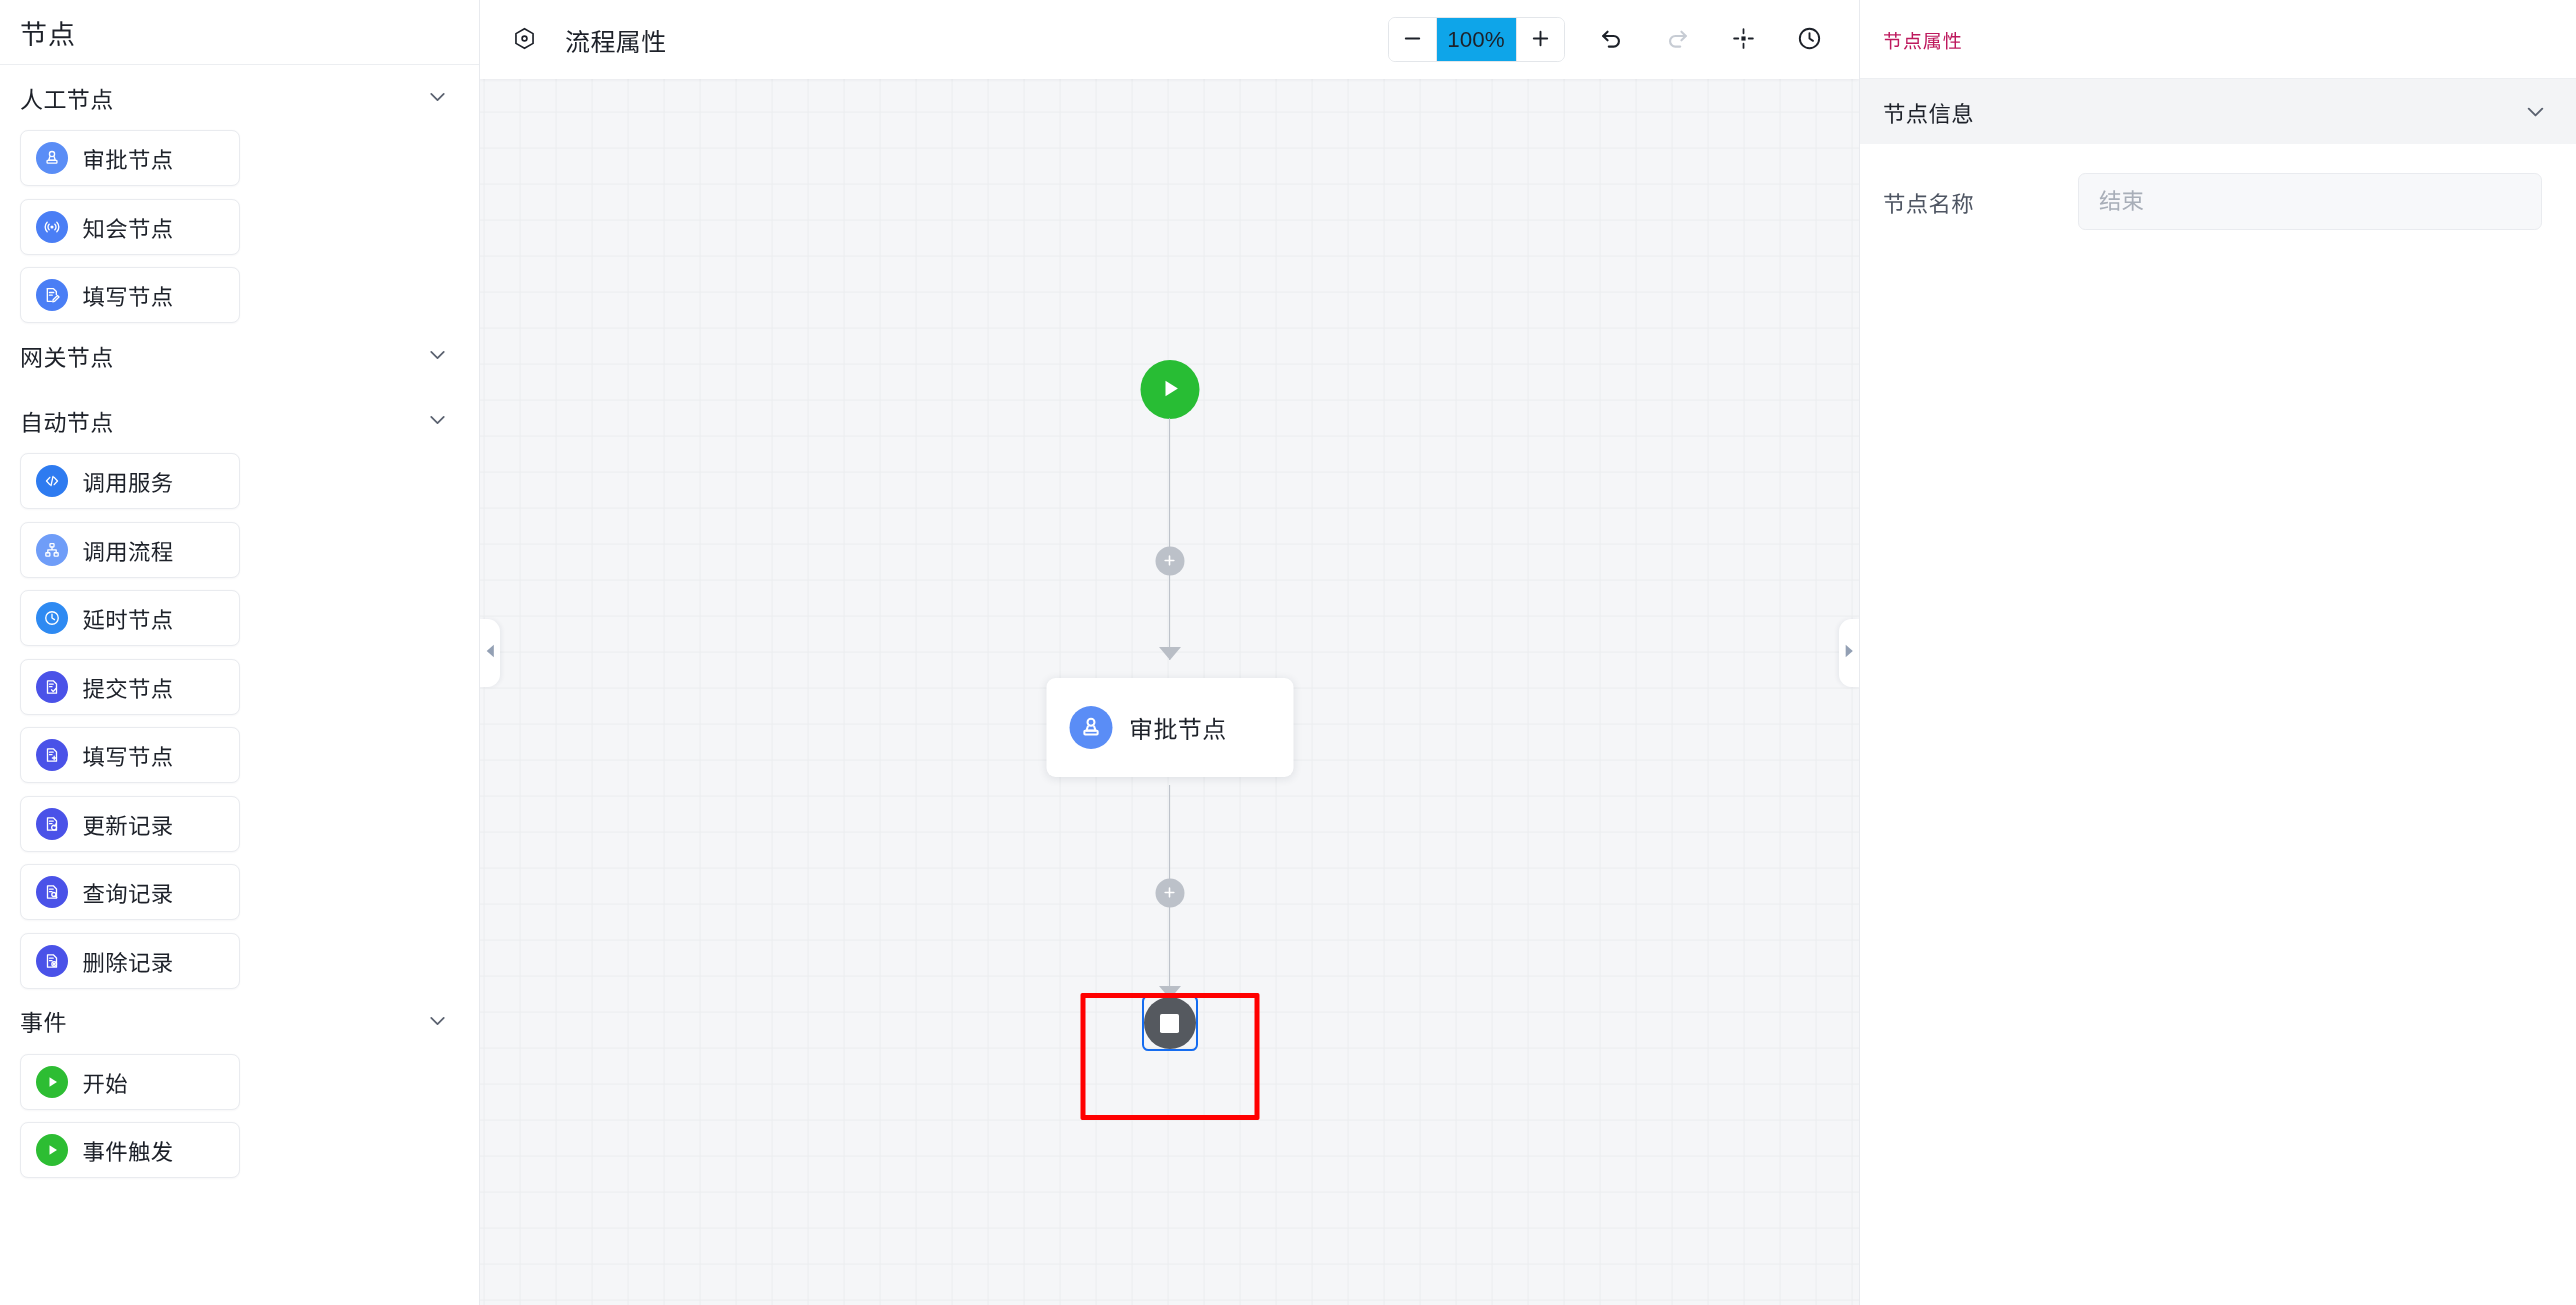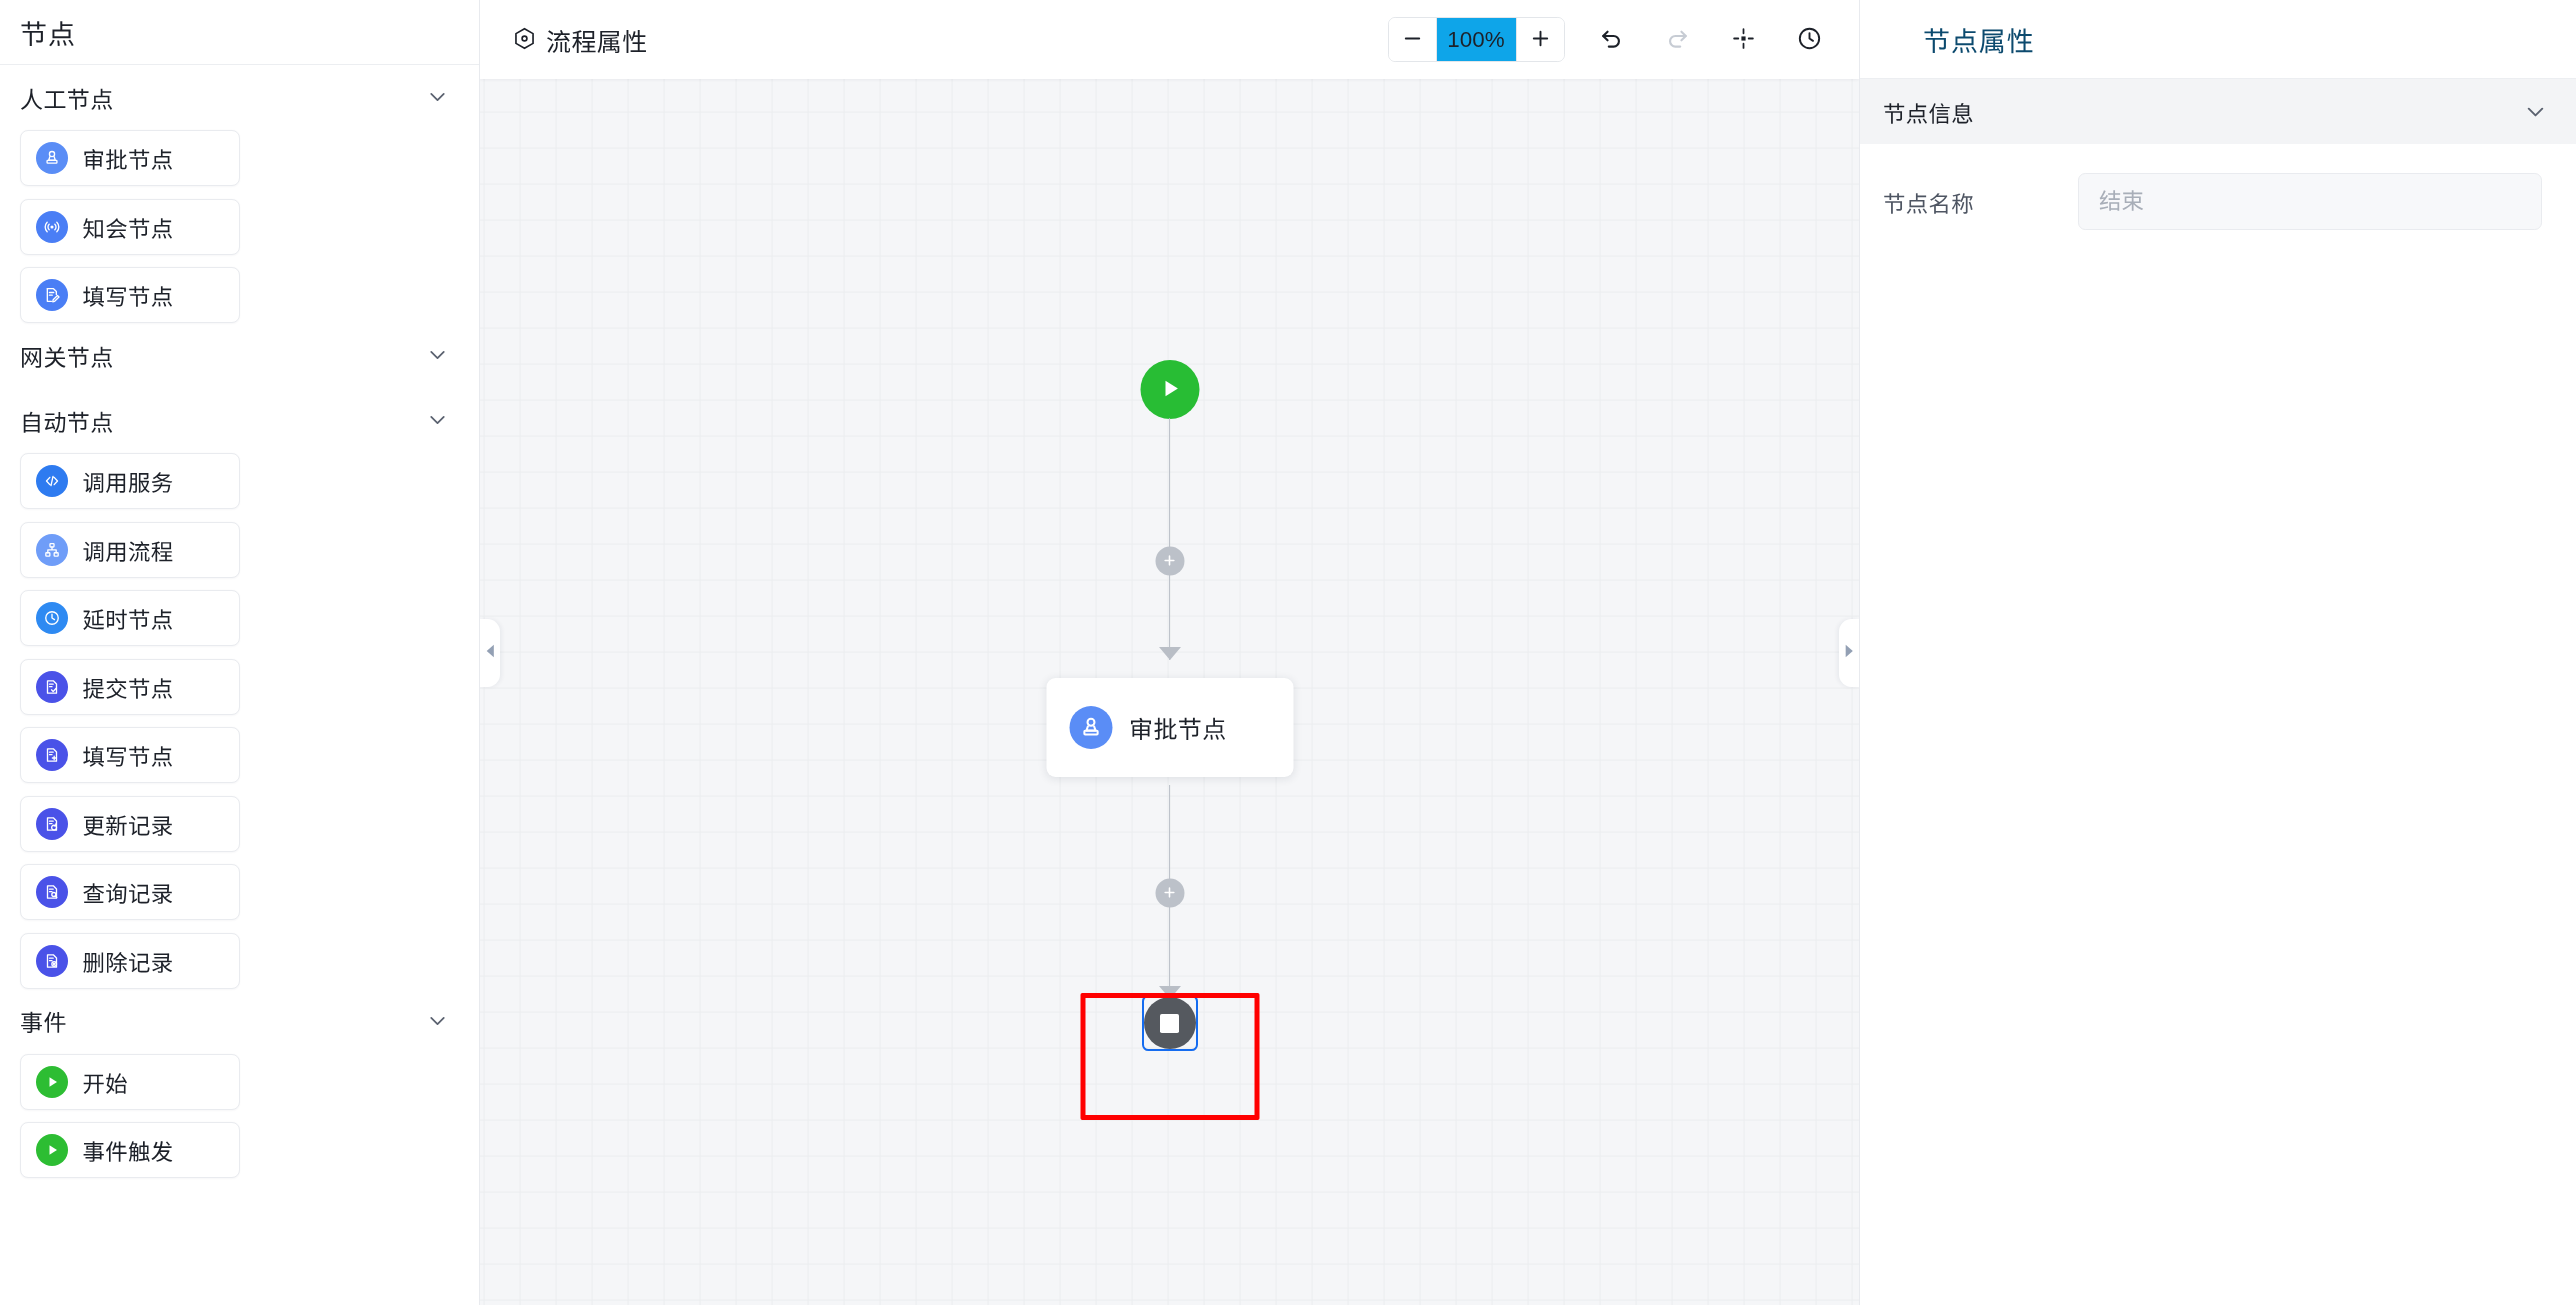--- a/index.html
+++ b/index.html
@@ -74,21 +74,21 @@
     overflow: hidden;
   }
   .canvas-toolbar {
     position: absolute; top: 0; left: 0; right: 0; height: 79px;
     background: #ffffff;
     box-shadow: 0 0.9px 3.6px rgba(20,30,60,.07);
     display: flex; align-items: center;
     padding: 0 30.5px 0 32px;
     z-index: 12;
   }
-  .flow-prop { display: flex; align-items: center; gap: 9px; cursor: pointer; text-align: right; }
+  .flow-prop { display: flex; align-items: center; gap: 28px; cursor: pointer; text-align: right; }
   .flow-prop-label { font-size: 25px; color: #1d2129; letter-spacing: 0.4px; }
   .tb-spacer { flex: 1 1 auto; }
   .tb-right { display: flex; align-items: center; gap: 27px; }
   .zoom-group {
     display: flex; align-items: center;
     border: 0.9px solid #e3e6ea; border-radius: 7.2px; height: 45px;
     overflow: hidden;
   }
   .zoom-btn {
     width: 47px; height: 43px; display: flex; align-items: center; justify-content: center;
@@ -191,21 +191,21 @@
   .rightpanel {
     width: 717px; flex: 0 0 717px; height: 1305px;
     background: #ffffff;
     border-left: 0.9px solid #e8eaee;
     position: relative; z-index: 20;
   }
   .rp-header {
     height: 79px; display: flex; align-items: center; padding: 0 23px;
     border-bottom: 0.9px solid #eceef1;
   }
-  .rp-title { font-size: 27px; color: #0c4a6e; letter-spacing: 0.9px; margin-left: 40px; }
+  .rp-title { font-size: 19px; color: #be185d; letter-spacing: 0.9px; }
   .rp-section {
     height: 65px; background: #f3f4f6;
     display: flex; align-items: center; justify-content: space-between;
     padding: 0 27px 0 23px;
     cursor: pointer;
   }
   .rp-section-label { font-size: 22.4px; color: #1d2129; letter-spacing: 0.4px; }
   .rp-field {
     display: flex; align-items: center;
     padding: 29px 34px 0 23px;

